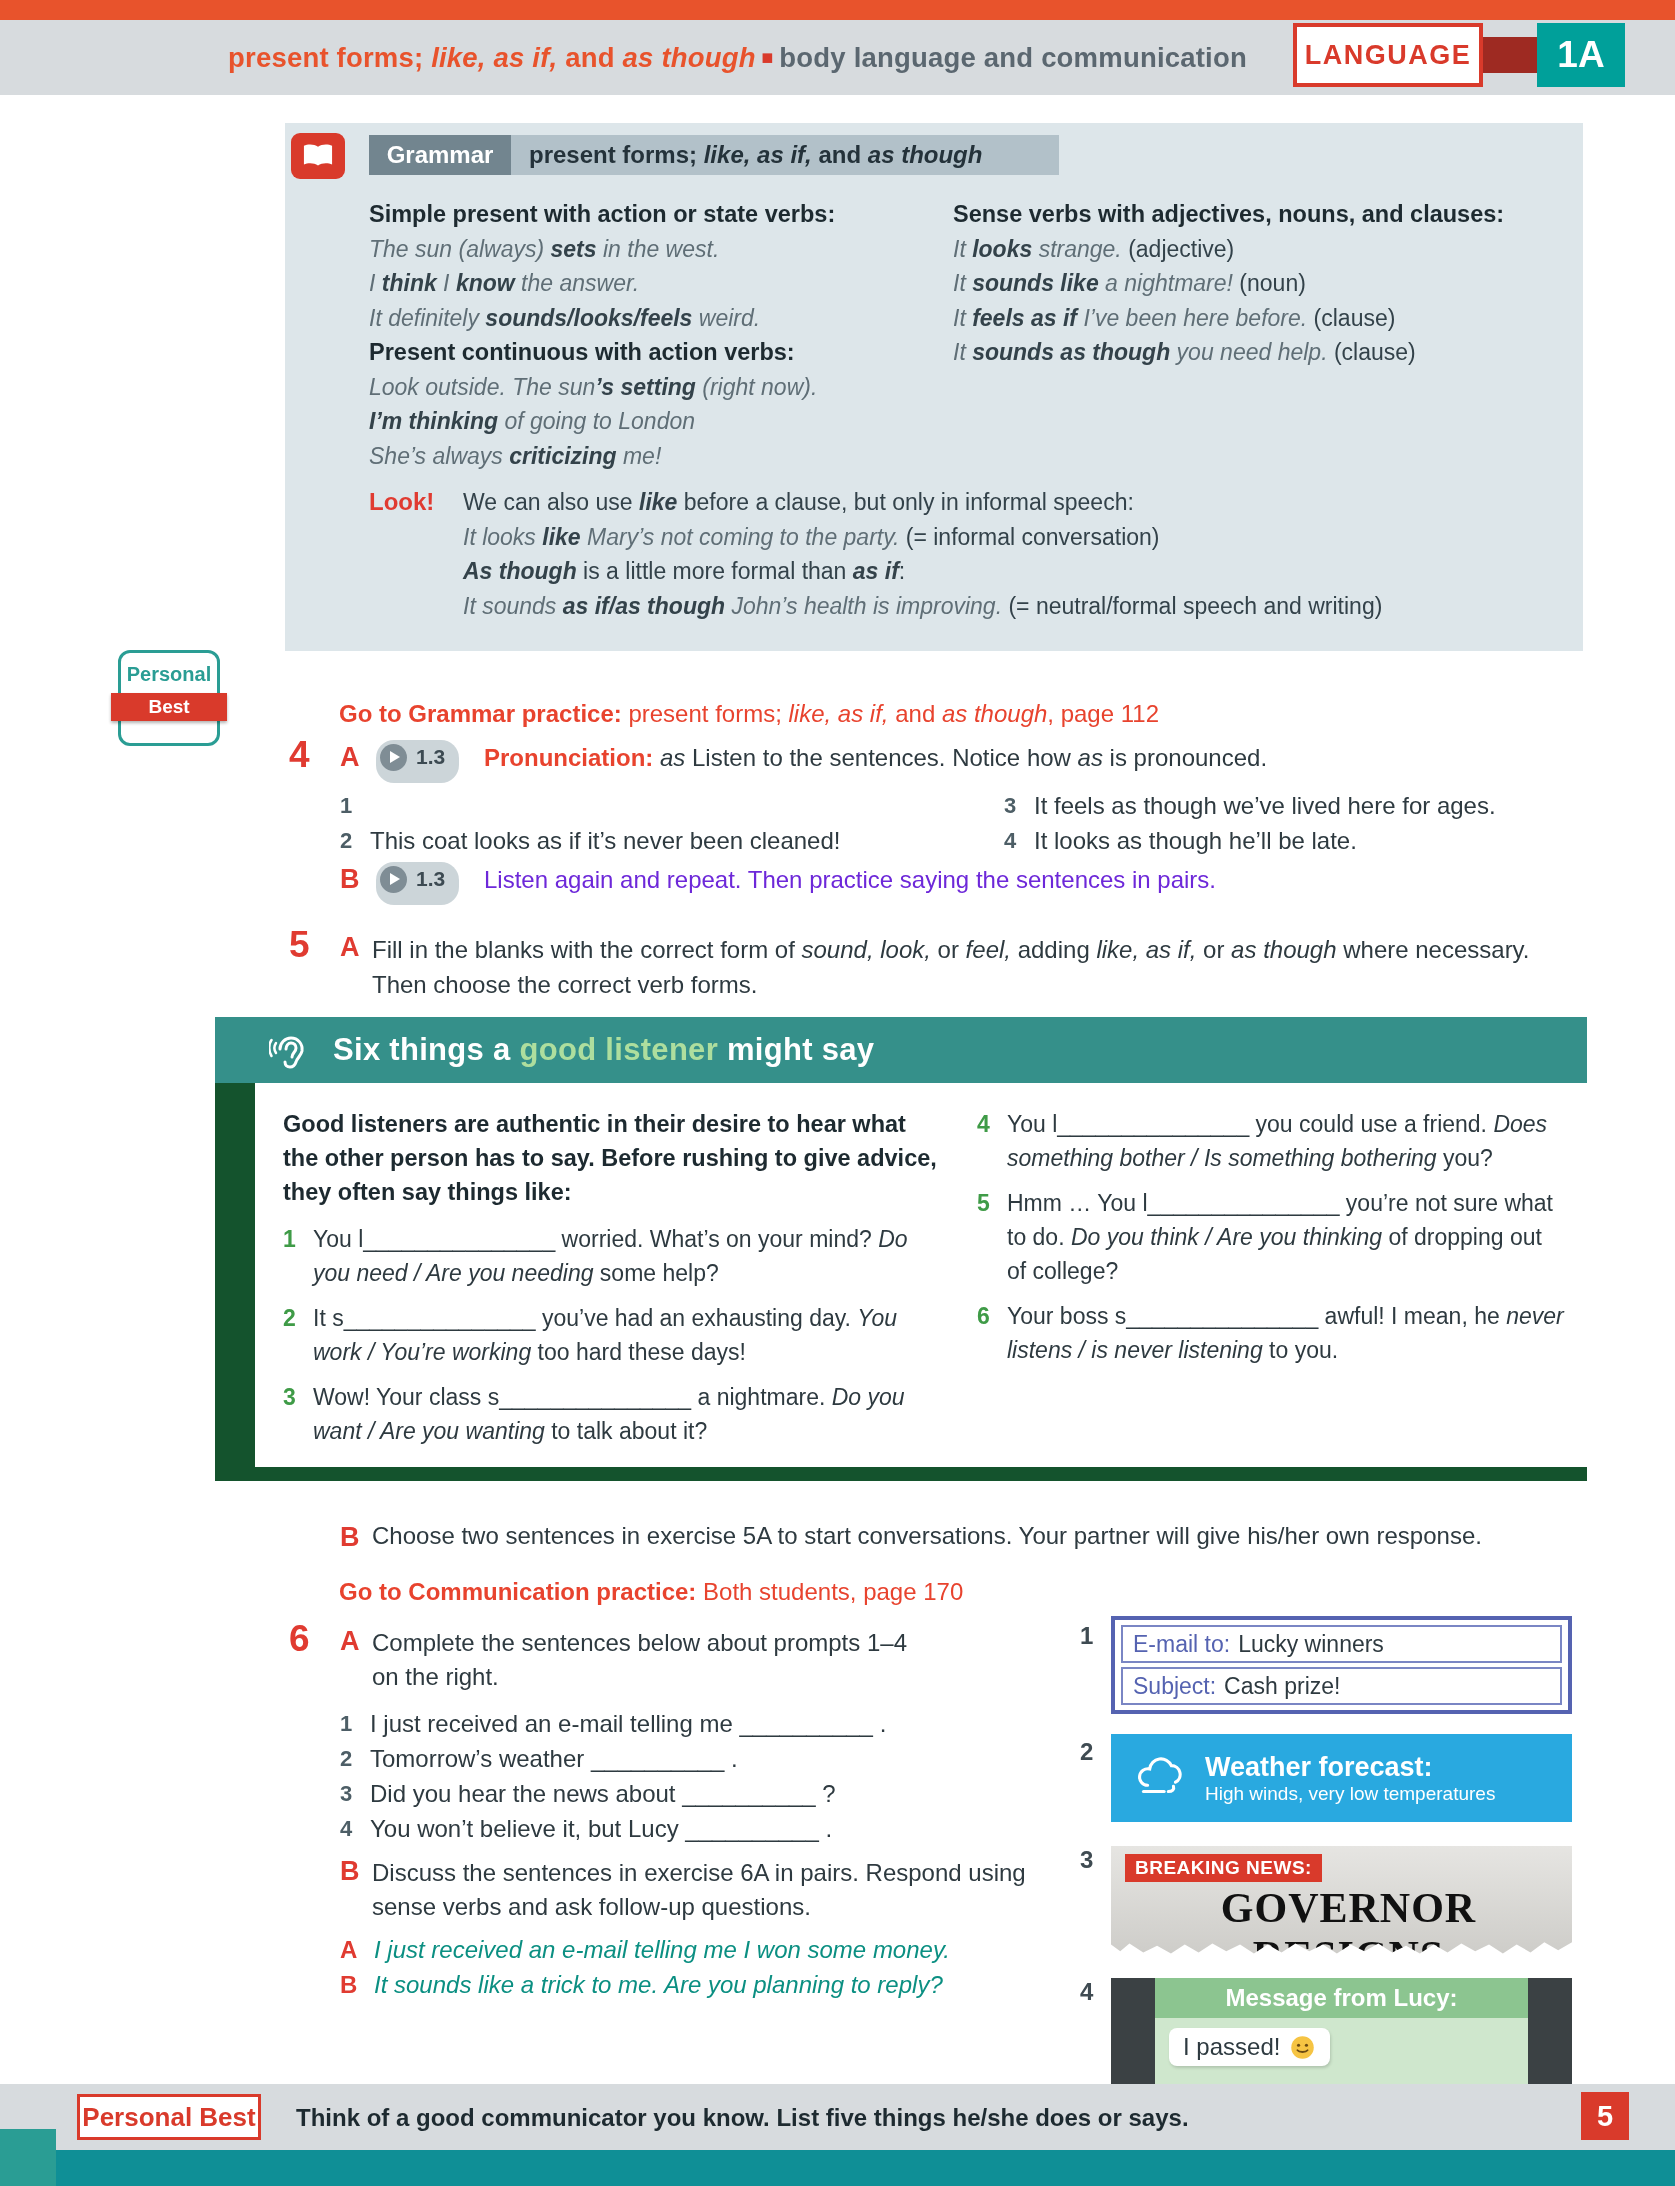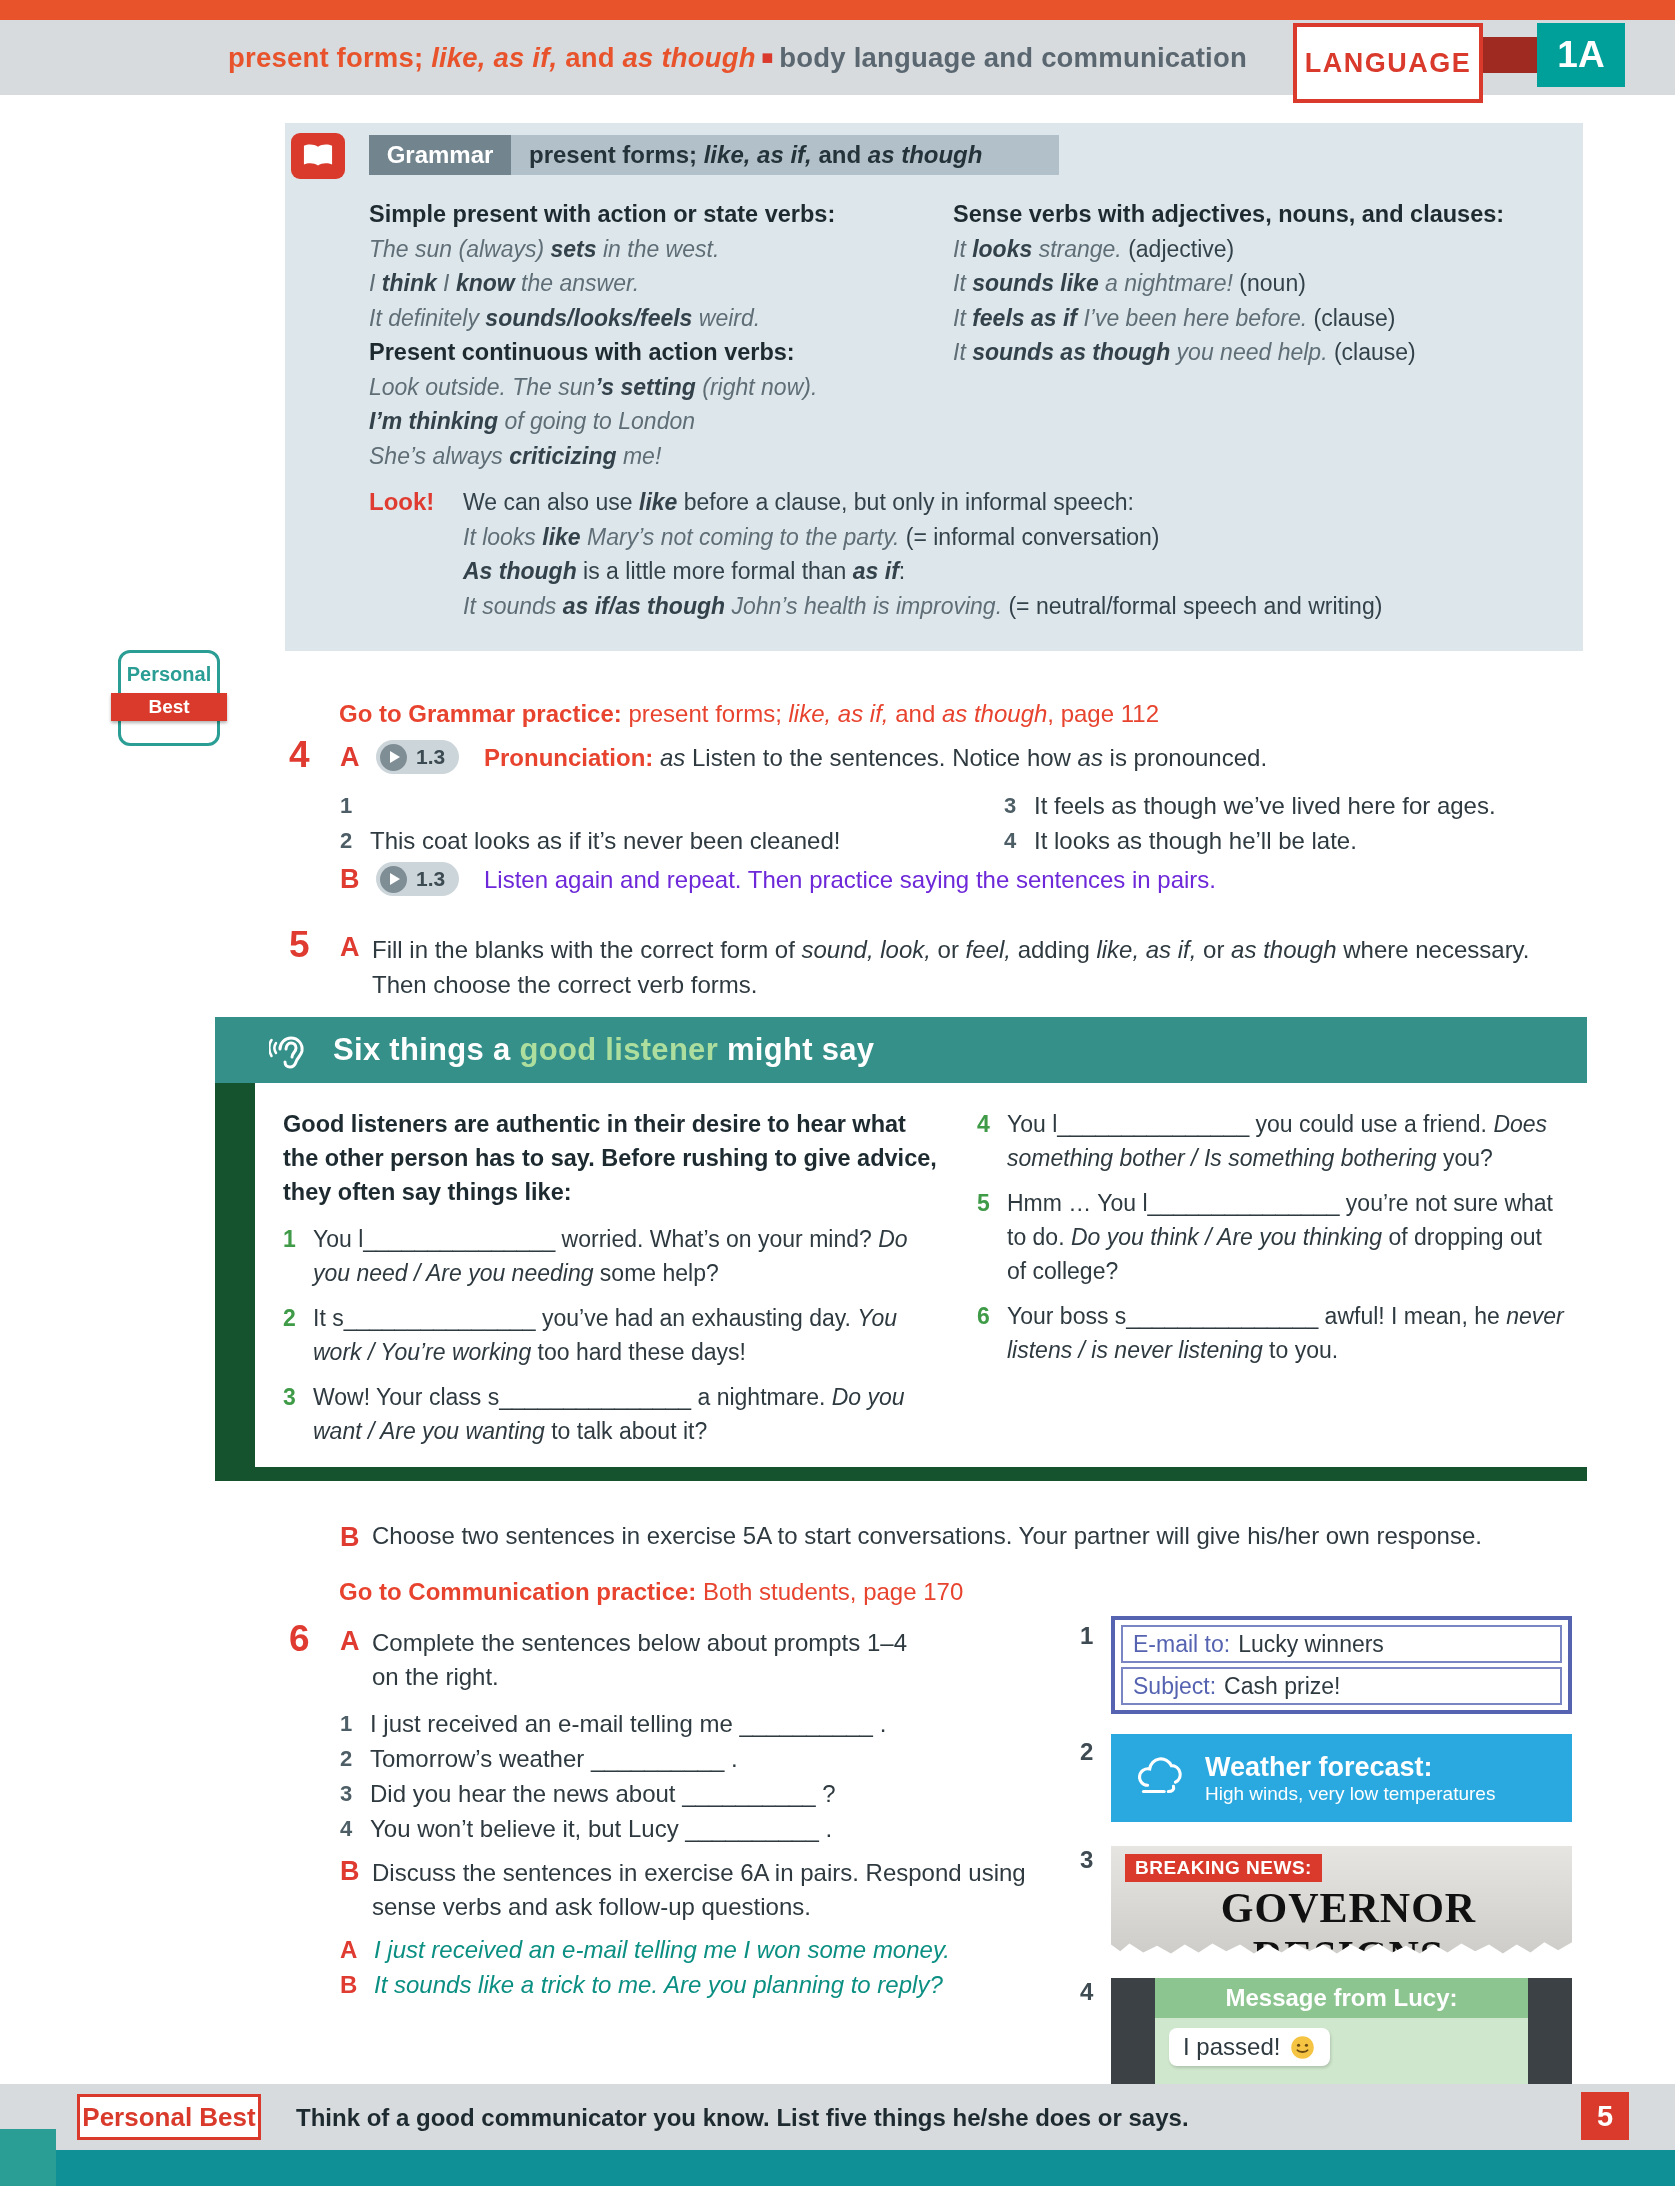--- a/index.html
+++ b/index.html
@@ -16,21 +16,21 @@
   .seg-note{color:#33424a}
   .seg-r{color:#e8432e}
   .seg-rb{color:#e8432e;font-weight:bold}
   .seg-ri{color:#e8432e;font-style:italic}
   .seg-w{color:#fff}
   .seg-gl{color:#aede9e}
 
   .topbar{position:absolute;left:0;top:0;width:100%;height:20px;background:#e8532c}
   .pagehead{position:absolute;left:0;top:20px;width:100%;height:75px;background:#d7dbde}
   .head-title{position:absolute;left:228px;top:22px;font-size:27.5px;font-weight:600;letter-spacing:.2px;white-space:nowrap}
-  .lang-box{position:absolute;left:1293px;top:23px;width:190px;height:80px;background:#fff;border:4px solid #d93a2b;box-sizing:border-box;color:#d93a2b;display:flex;align-items:center;justify-content:center;font-size:27px;font-weight:bold;letter-spacing:1.5px;z-index:3}
+  .lang-box{position:absolute;left:1293px;top:23px;width:190px;height:64px;background:#fff;border:4px solid #d93a2b;box-sizing:border-box;color:#d93a2b;display:flex;align-items:center;justify-content:center;font-size:27px;font-weight:bold;letter-spacing:1.5px;z-index:3}
   .head-block{position:absolute;left:1481px;top:37px;width:56px;height:36px;background:#9e2a22;z-index:2}
   .unit-box{position:absolute;left:1537px;top:23px;width:88px;height:64px;background:#00a09a;color:#fff;font-size:37px;font-weight:bold;display:flex;align-items:center;justify-content:center;z-index:3}
 
   
   .grammar{position:absolute;left:285px;top:123px;width:1298px;height:528px;background:#dde6ea}
   .g-icon{position:absolute;left:6px;top:10px;width:54px;height:46px;background:#d93a2b;border-radius:9px;display:flex;align-items:center;justify-content:center}
   .g-label{position:absolute;left:84px;top:12px;width:142px;height:40px;background:#72858f;color:#fff;font-weight:bold;font-size:24px;display:flex;align-items:center;justify-content:center}
   .g-title{position:absolute;left:226px;top:12px;width:548px;height:40px;background:#b2c1c9;color:#24323a;font-size:24px;font-weight:bold;line-height:40px;padding-left:18px;box-sizing:border-box;white-space:nowrap}
   .g-left{position:absolute;left:84px;top:74px;width:575px}
   .g-right{position:absolute;left:668px;top:74px;width:612px}
@@ -55,21 +55,21 @@
   #ex4-num{left:289px;top:734px}
   #ex4-a{left:340px;top:742px}
   #ex4-b-label{left:340px;top:864px}
   #ex5-num{left:289px;top:924px}
   #ex5-a{left:340px;top:932px}
   #ex5-b-label{left:340px;top:1522px}
   #ex6-num{left:289px;top:1618px}
   #ex6-a{left:340px;top:1626px}
   #ex6-b-label{left:340px;top:1856px}
 
-  .audio-pill{position:absolute;display:inline-flex;align-items:center;gap:9px;background:#ccd5d9;border-radius:18px;height:34px;padding:0 14px 0 4px;font-size:21px;font-weight:bold;color:#3c4a52}
+  .audio-pill{position:absolute;display:inline-flex;align-items:center;gap:9px;background:#ccd5d9;border-radius:18px;height:34px;padding:0 14px 9px 4px;font-size:21px;font-weight:bold;color:#3c4a52}
   #ex4-pill-a{left:376px;top:740px}
   #ex4-pill-b{left:376px;top:862px}
   .play-circle{width:27px;height:27px;border-radius:50%;background:#7f8d95;display:inline-flex;align-items:center;justify-content:center}
   .play-tri{width:0;height:0;border-left:10px solid #fff;border-top:6px solid transparent;border-bottom:6px solid transparent;margin-left:3px}
 
   #ex4-instr{position:absolute;left:484px;top:744px;font-size:24px;color:#2e3a40;white-space:nowrap}
   #ex4-b-instr{position:absolute;left:484px;top:866px;font-size:24px;color:#6d28d9;white-space:nowrap}
   .item-col{position:absolute;font-size:24px;color:#2e3a40}
   #ex4-items-left{left:340px;top:788px;width:645px}
   #ex4-items-right{left:1004px;top:788px;width:565px}

